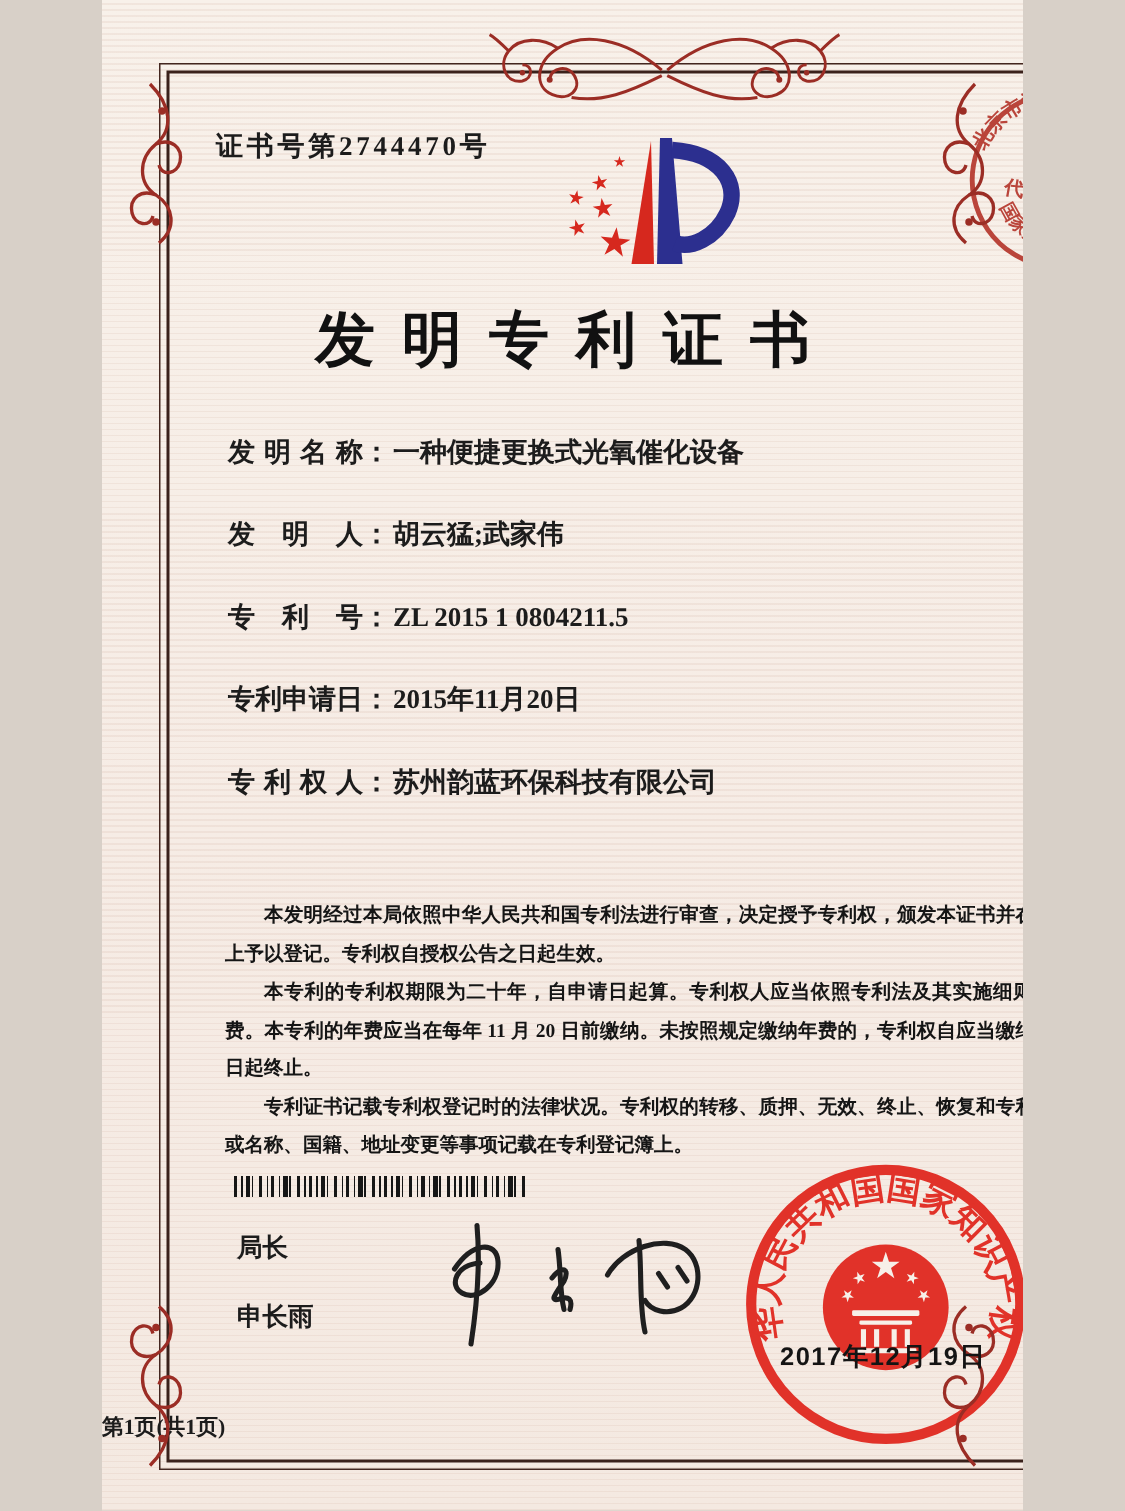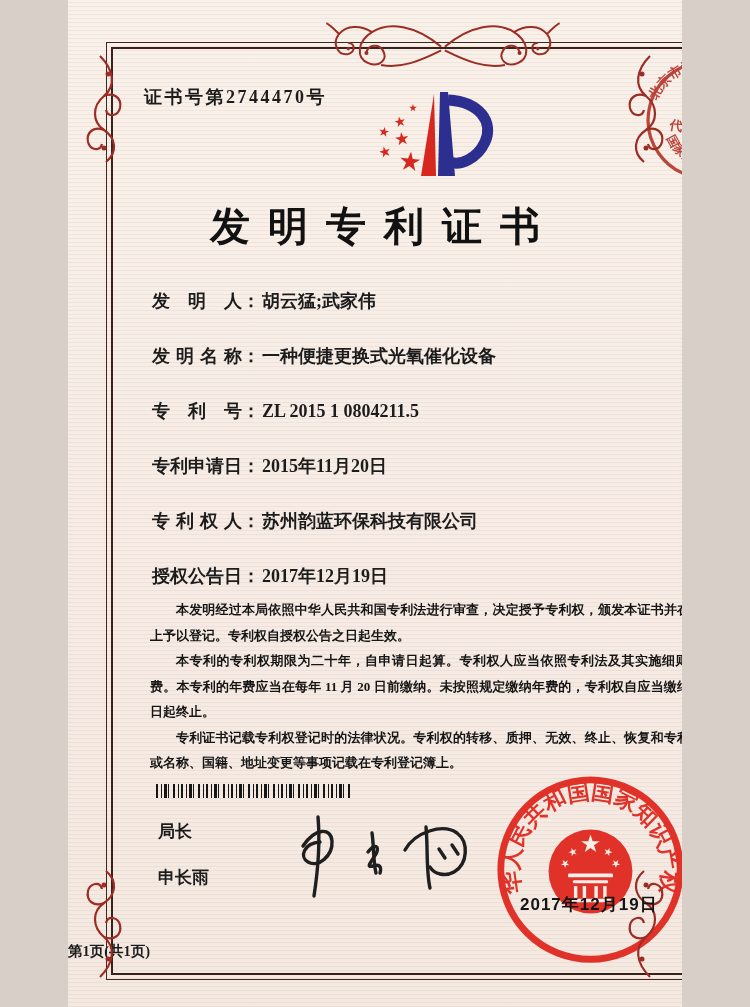--- a/index.html
+++ b/index.html
@@ -139,36 +139,33 @@
       <textPath href="#stampBottomArc" startOffset="50%" text-anchor="middle">国家知识产权局</textPath>
     </text>
     <text x="75" y="72" text-anchor="middle" class="red-text" font-size="14" font-weight="bold" letter-spacing="4">印花税</text>
     <text x="75" y="91" text-anchor="middle" class="red-text" font-size="14" font-weight="bold" letter-spacing="1">代扣专用章</text>
   </svg>
 
   <div class="title">发明专利证书</div>
 
   <div class="fields">
     <div class="field">
+      <span class="f-label">发明名称</span><span class="f-colon">：</span><span class="f-value">一种便捷更换式光氧催化设备</span>
+    </div>
+    <div class="field">
       <span class="f-label">发明人</span><span class="f-colon">：</span><span class="f-value">胡云猛;武家伟</span>
     </div>
     <div class="field">
-      <span class="f-label">发明名称</span><span class="f-colon">：</span><span class="f-value">一种便捷更换式光氧催化设备</span>
-    </div>
-    <div class="field">
       <span class="f-label">专利号</span><span class="f-colon">：</span><span class="f-value">ZL 2015 1 0804211.5</span>
     </div>
     <div class="field">
       <span class="f-label">专利申请日</span><span class="f-colon">：</span><span class="f-value">2015年11月20日</span>
     </div>
     <div class="field">
       <span class="f-label">专利权人</span><span class="f-colon">：</span><span class="f-value">苏州韵蓝环保科技有限公司</span>
-    </div>
-    <div class="field">
-      <span class="f-label">授权公告日</span><span class="f-colon">：</span><span class="f-value">2017年12月19日</span>
     </div>
   </div>
 
   <div class="body-text">
     <p>本发明经过本局依照中华人民共和国专利法进行审查，决定授予专利权，颁发本证书并在专利登记簿上予以登记。专利权自授权公告之日起生效。</p>
     <p>本专利的专利权期限为二十年，自申请日起算。专利权人应当依照专利法及其实施细则规定缴纳年费。本专利的年费应当在每年 11 月 20 日前缴纳。未按照规定缴纳年费的，专利权自应当缴纳年费期满之日起终止。</p>
     <p>专利证书记载专利权登记时的法律状况。专利权的转移、质押、无效、终止、恢复和专利权人的姓名或名称、国籍、地址变更等事项记载在专利登记簿上。</p>
   </div>
 
   <div class="barcode"></div>

